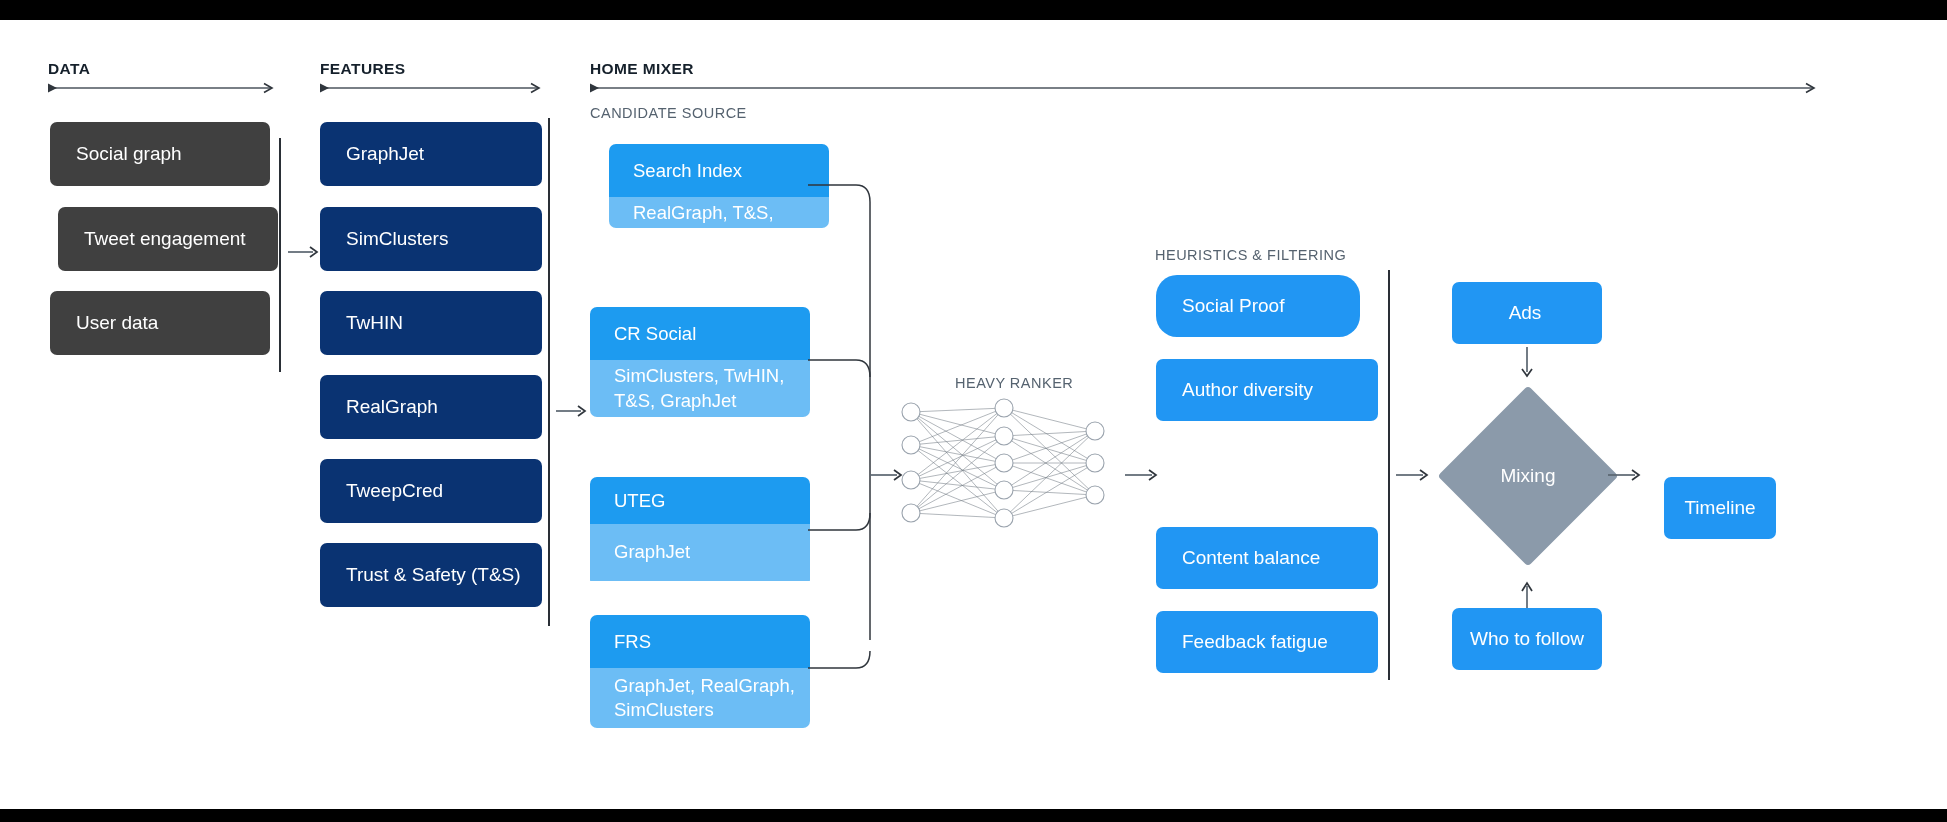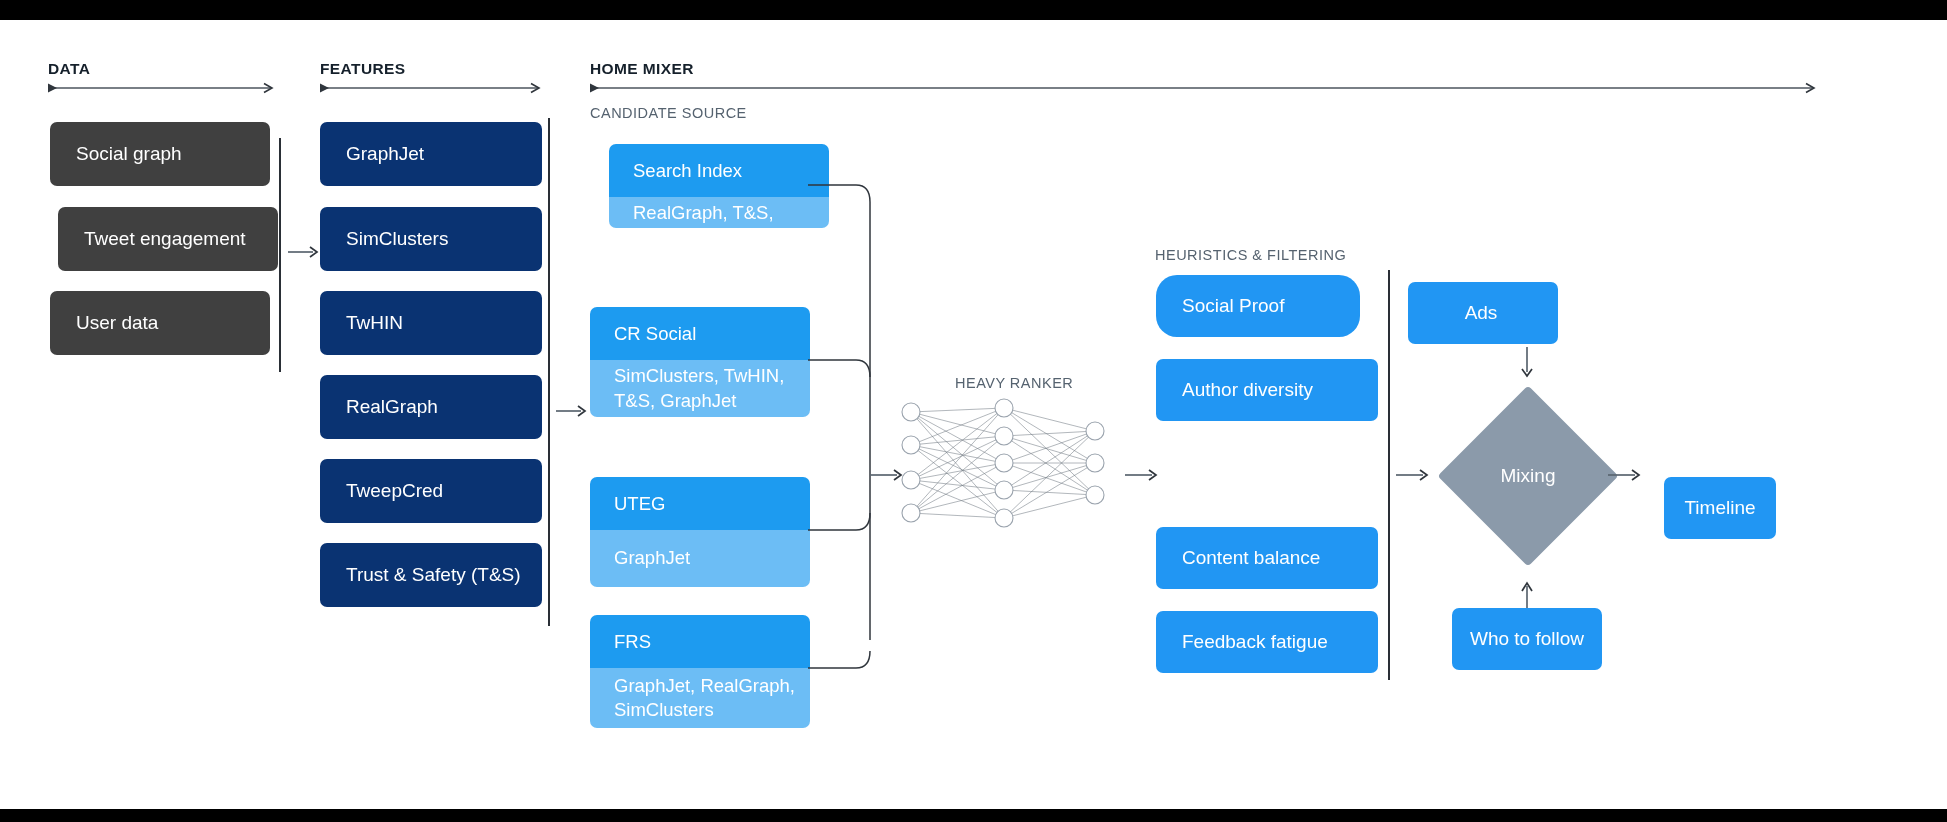--- a/index.html
+++ b/index.html
@@ -171,21 +171,21 @@
 TweepCred</div>
     </div>
 
     <div class="cs-card" style="left:590px; top:287px; width:220px; height:110px;">
       <div class="cs-head" style="height:53px;">CR Social</div>
       <div class="cs-body" style="height:57px;">SimClusters, TwHIN,
 T&amp;S, GraphJet</div>
     </div>
 
     <div class="cs-card" style="left:590px; top:457px; width:220px; height:110px;">
-      <div class="cs-head" style="height:53px;">UTEG</div>
+      <div class="cs-head" style="height:47px;">UTEG</div>
       <div class="cs-body" style="height:57px;">GraphJet</div>
     </div>
 
     <div class="cs-card" style="left:590px; top:595px; width:220px; height:113px;">
       <div class="cs-head" style="height:53px;">FRS</div>
       <div class="cs-body" style="height:60px;">GraphJet, RealGraph,
 SimClusters</div>
     </div>
 
     <div style="position:absolute; left:808px; top:150px;">
@@ -290,21 +290,21 @@
 
     <div class="vdiv" style="left:1388px; top:250px; height:410px;"></div>
 
     <div style="position:absolute; left:1396px; top:448px;">
       <svg width="34" height="14" viewBox="0 0 34 14">
         <line x1="0" y1="7" x2="27" y2="7" stroke="#5a6570" stroke-width="1.7"></line>
         <polyline points="24,2 31,7 24,12" fill="none" stroke="#30363d" stroke-width="1.7"></polyline>
       </svg>
     </div>
 
-    <div class="card plain" style="left:1408px; top:262px; width:150px; height:62px; justify-content:center; padding-left:8px;">
+    <div class="card plain" style="left:1452px; top:262px; width:150px; height:62px; justify-content:center; padding-left:8px;">
       <span>Ads</span>
     </div>
 
     <div style="position:absolute; left:1520px; top:327px;">
       <svg width="14" height="32" viewBox="0 0 14 32">
         <line x1="7" y1="0" x2="7" y2="25" stroke="#5a6570" stroke-width="1.7"></line>
         <polyline points="2,22 7,29 12,22" fill="none" stroke="#30363d" stroke-width="1.7"></polyline>
       </svg>
     </div>
 

